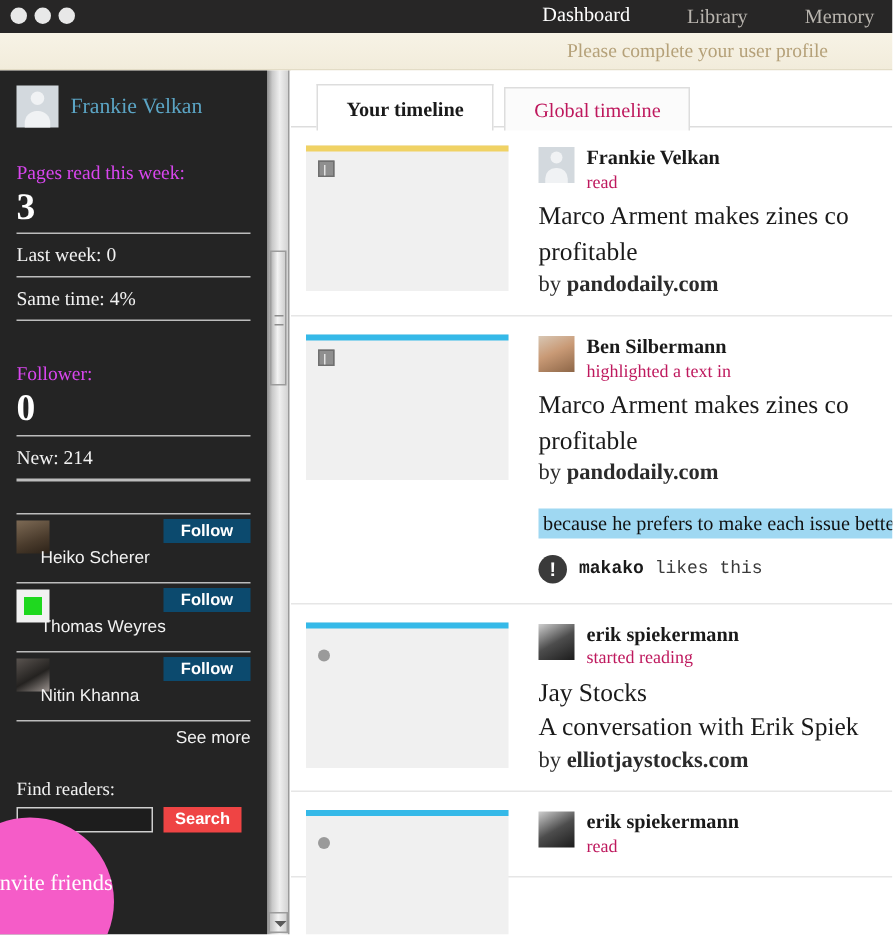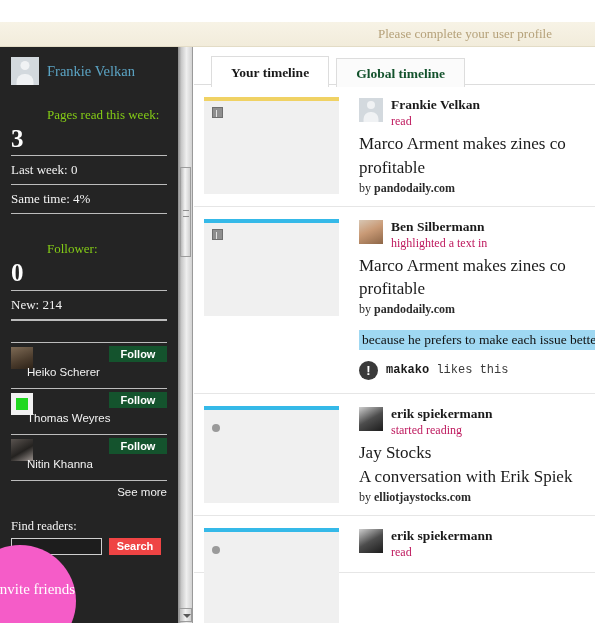--- a/index.html
+++ b/index.html
@@ -52,23 +52,22 @@
     width: 9px; height: 9px; border-radius: 50%; background: #f0f2f4;
   }
   .sb-avatar::after {
     content: ""; position: absolute; left: 50%; bottom: 0; transform: translateX(-50%);
     width: 17px; height: 11px; border-radius: 8px 8px 0 0; background: #f0f2f4;
   }
   .sb-username { color: #5ba4c4; font-size: 14.5px; font-family: "Liberation Serif", serif; }
 
   .sb-section { margin-top: 10px; }
   .sb-label {
-    color: #84cc16; font-size: 13px; font-family: "Liberation Serif", serif;
+    color: #d946ef; font-size: 13px; font-family: "Liberation Serif", serif;
     padding: 6px 0 3px 0;
-    margin-left: 36px;
   }
   .sb-bignum {
     color: #ffffff; font-size: 25px; font-weight: bold;
     font-family: "Liberation Serif", serif; line-height: 1.05; padding-bottom: 3px;
   }
   .sb-rule { height: 1px; background: #d7d7d7; opacity: .85; }
   .sb-stat {
     color: #f2f2f2; font-size: 13px; font-family: "Liberation Serif", serif;
     padding: 6px 0 6px 0;
   }
@@ -90,21 +89,21 @@
     background: #1fd81f;
   }
   .pymk-face.f3 { background: linear-gradient(150deg,#5a5450 0%,#242220 55%,#9c9490 100%); }
   .pymk-name {
     position: absolute; left: 16px; top: 23px;
     color: #f2f2f2; font-size: 11.5px; font-family: "Liberation Sans", sans-serif;
     white-space: nowrap;
   }
   .follow-btn {
     position: absolute; right: 0; top: 3px; width: 58px; height: 16px;
-    background: #14532d; border: none;
+    background: #0c4a6e; border: none;
     color: #ffffff; font-size: 11px; font-weight: bold;
     font-family: "Liberation Sans", sans-serif; cursor: pointer;
     text-align: center; line-height: 16px;
   }
   .see-more {
     text-align: right; color: #f2f2f2; font-size: 11.5px;
     font-family: "Liberation Sans", sans-serif; padding: 5px 0 6px 0; cursor: pointer;
   }
 
   .find-label {
@@ -165,23 +164,23 @@
     position: absolute; top: 47px; left: 194px; width: 401px; height: 576px;
     background: #ffffff; overflow: hidden;
   }
   .tabs { position: relative; height: 38px; padding-top: 9px; padding-left: 17px; }
   .tabbar-line {
     position: absolute; left: 0; bottom: 0; width: 401px; height: 1px; background: #dddddd;
   }
   .tab {
     display: inline-block; height: 29px; line-height: 29px;
     padding: 0 19px; border: 1px solid #dddddd; border-bottom: none;
-    background: #fbfbfb; color: #14532d;
+    background: #fbfbfb; color: #be185d;
     font-size: 13.5px; font-family: "Liberation Serif", serif;
-    position: relative; cursor: pointer; vertical-align: bottom; font-weight: bold;
+    position: relative; cursor: pointer; vertical-align: bottom;
   }
   .tab.active {
     background: #ffffff; color: #1a1a1a; font-weight: bold; z-index: 3;
     height: 31px; line-height: 31px;
   }
   .tab.active::after {
     content: ""; position: absolute; left: 0; bottom: -1px; width: 100%; height: 2px; background: #ffffff;
   }
   .tab + .tab { margin-left: 3px; }
 
@@ -224,21 +223,21 @@
   }
   .post-action {
     margin-left: 32px; color: #be185d; font-size: 12px;
     font-family: "Liberation Serif", serif; line-height: 1.25;
   }
   .post-title {
     color: #1a1a1a; font-size: 17px; font-family: "Liberation Serif", serif;
     line-height: 1.28; white-space: nowrap; margin-top: 2px;
   }
   .post-by {
-    color: #2b2b2b; font-size: 12px; font-family: "Liberation Serif", serif;
+    color: #2b2b2b; font-size: 15px; font-family: "Liberation Serif", serif;
     line-height: 1.35; margin-top: 1px;
   }
   .post-by b { font-weight: bold; }
   .quote {
     margin-left: 155px; margin-top: 13px;
     background: #9fd8f2; color: #111111;
     font-size: 13.5px; font-family: "Liberation Serif", serif;
     padding: 2px 2px 2px 3px; display: inline-block; white-space: nowrap;
   }
   .likes { margin-left: 155px; margin-top: 11px; position: relative; height: 22px; }
@@ -253,20 +252,32 @@
     margin-left: 27px; line-height: 19px; color: #3a3a3a;
     font-size: 12px; font-family: Liberation Mono, monospace;
   }
   .like-text b { color: #1a1a1a; }
 </style>
 </head>
 <body>
 
 <div id="app">
 
+  <div class="topbar">
+    <div class="win-dots">
+      <span class="win-dot"></span>
+      <span class="win-dot"></span>
+      <span class="win-dot"></span>
+    </div>
+    <div class="topnav">
+      <div class="topnav-item active">Dashboard</div>
+      <div class="topnav-item">Library</div>
+      <div class="topnav-item">Memory</div>
+    </div>
+  </div>
 
   <div class="notice">
     <div class="notice-text">Please complete your user profile</div>
   </div>
 
   <div class="sidebar">
     <div class="sb-inner">
 
       <div class="sb-profile">
         <div class="sb-avatar"></div>

